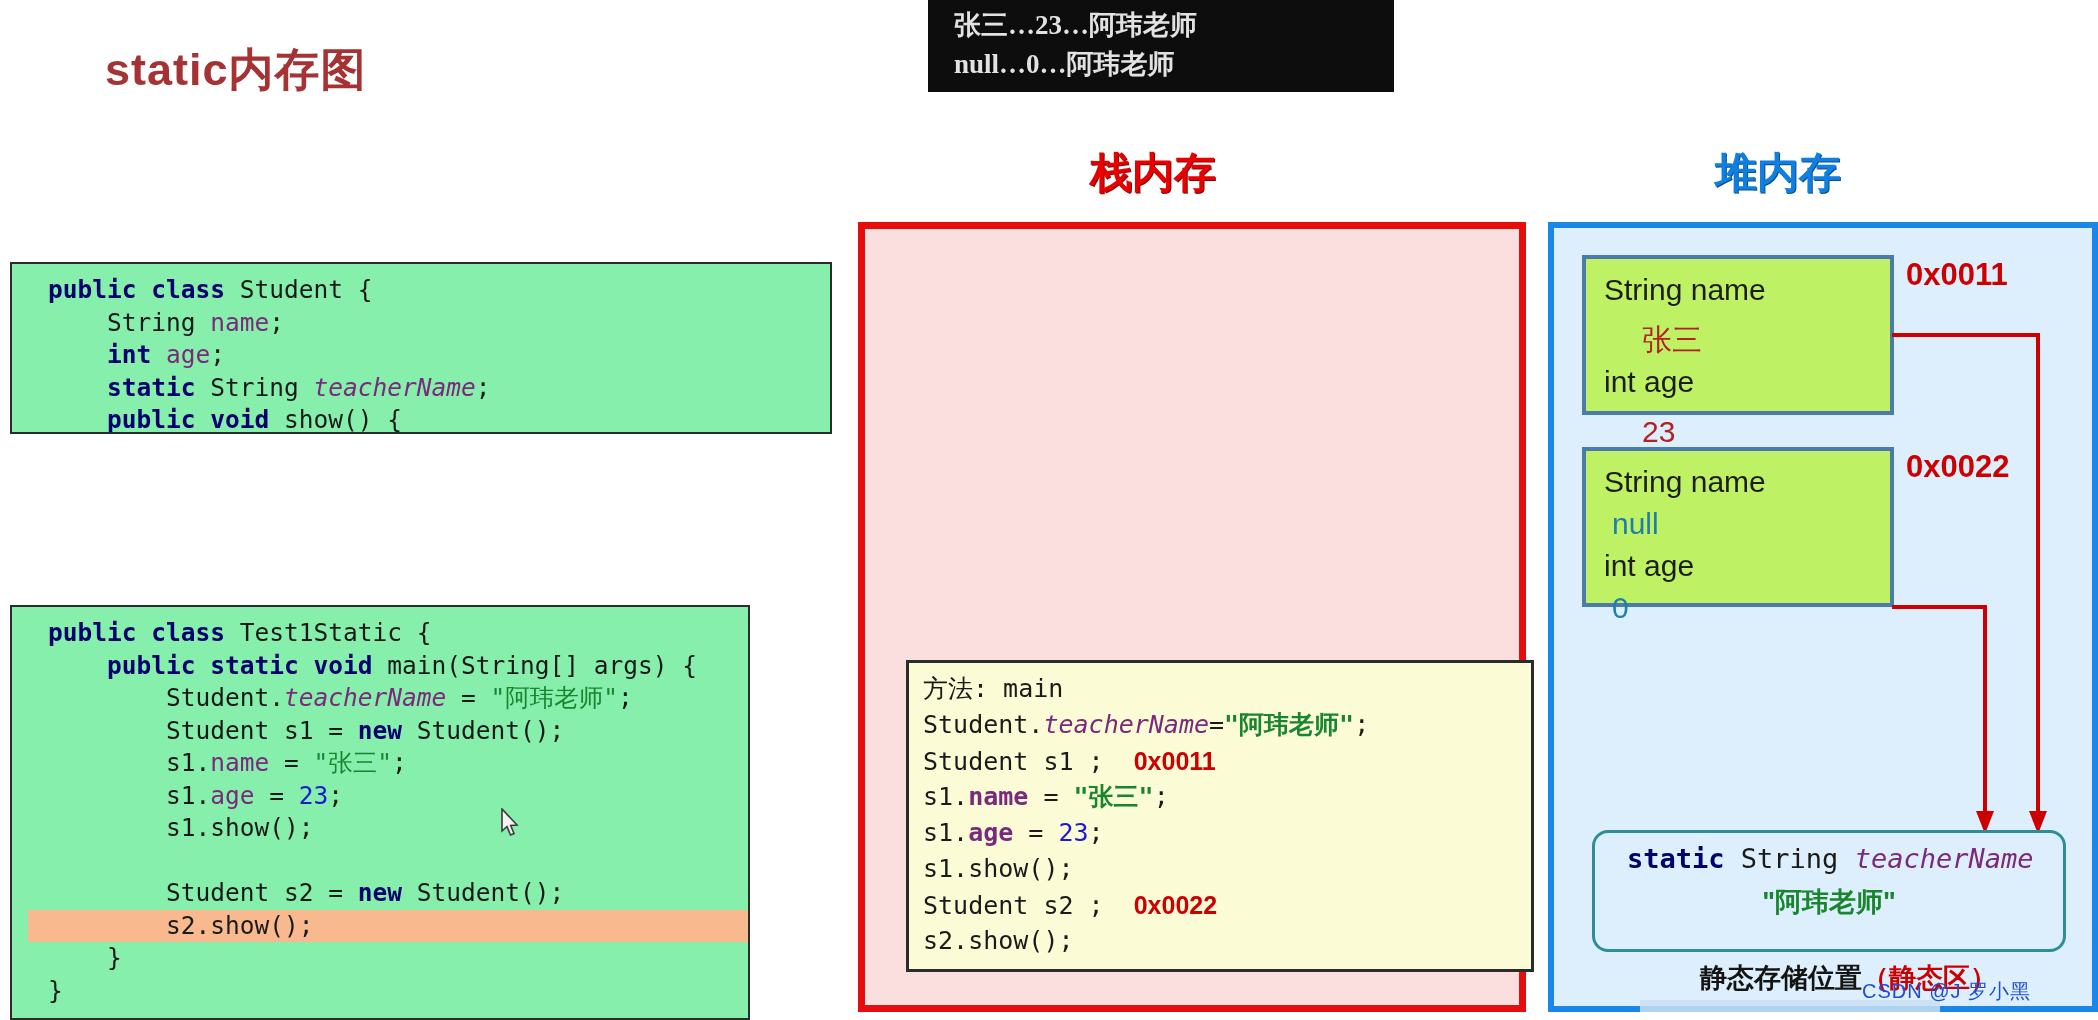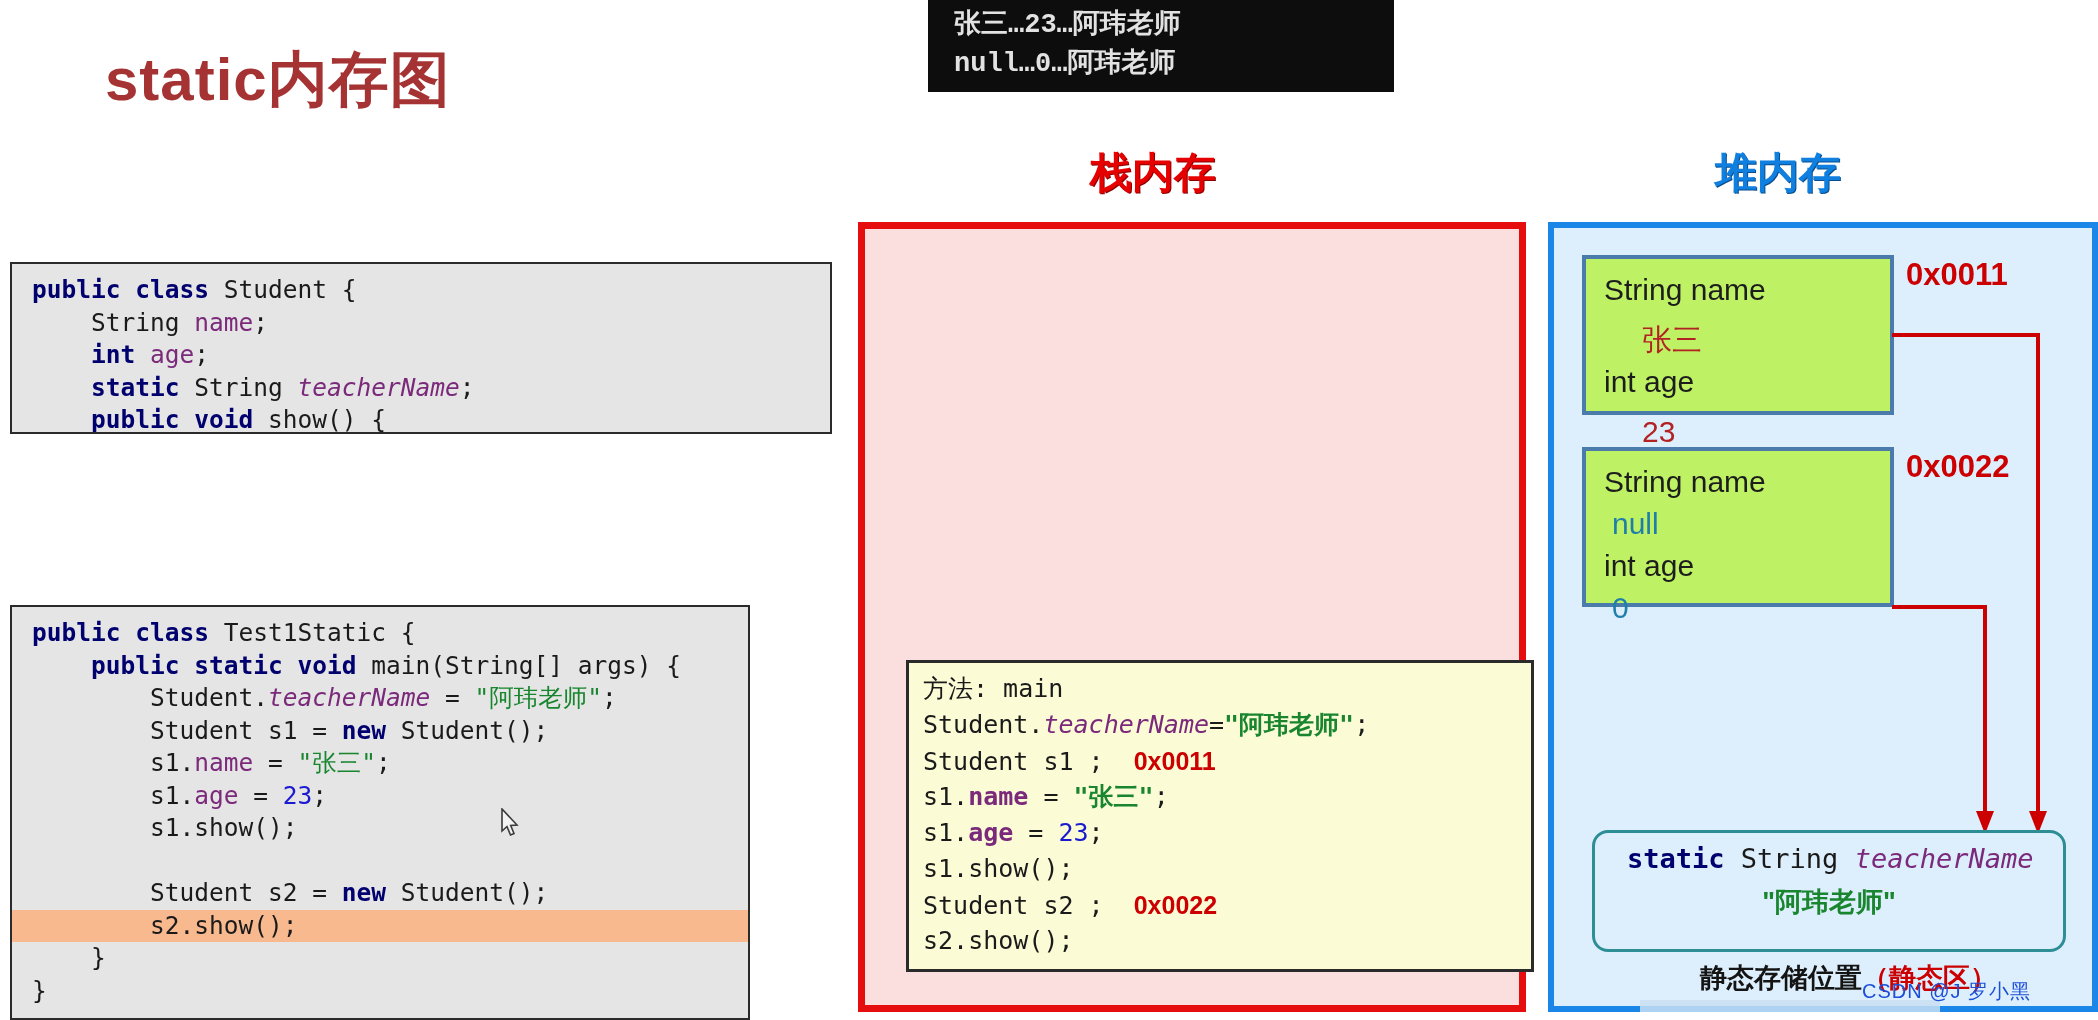--- a/index.html
+++ b/index.html
@@ -8,53 +8,53 @@
     background:#ffffff;
     font-family:"Liberation Sans", sans-serif;
     position:relative;
     overflow:hidden;
   }
   .abs{position:absolute;}
 
   
   #page-title{
     left:105px; top:40px;
-    font-size:60px; font-weight:bold;
+    font-size:45px; font-weight:bold;
     color:#a63333;
     letter-spacing:1px;
     white-space:nowrap;
   }
 
   
   #console-box{
     left:928px; top:0px; width:466px; height:92px;
     background:#0d0d0d;
     box-sizing:border-box;
     padding:6px 0 0 26px;
   }
   #console-box .line{
     color:#e2e2e2;
-    font-family:Liberation Mono, monospace;
+    font-family:Liberation Serif, serif;
     font-size:27px;
     line-height:39px;
     white-space:nowrap;
     font-weight:bold;
   }
 
   
   .code-box{
-    background:#e5e5e5;
+    background:#86efac;
     border:2px solid #2b2b2b;
     box-sizing:border-box;
     font-family:"DejaVu Sans Mono", monospace;
     font-size:24.5px;
     line-height:32.5px;
     color:#1a1a1a;
     overflow:hidden;
-    padding:10px 0 10px 0;
+    padding:10px 0 10px 16px;
   }
   .code-box .ln{
     white-space:pre;
     padding-left:20px;
     height:32.5px;
   }
   .code-box .ln.hl{background:#f8b98f;}
   .kw{color:#00006e;font-weight:bold;}
   .fld{color:#7b2a7b;}
   .fldi{color:#7b2a7b;font-style:italic;}

